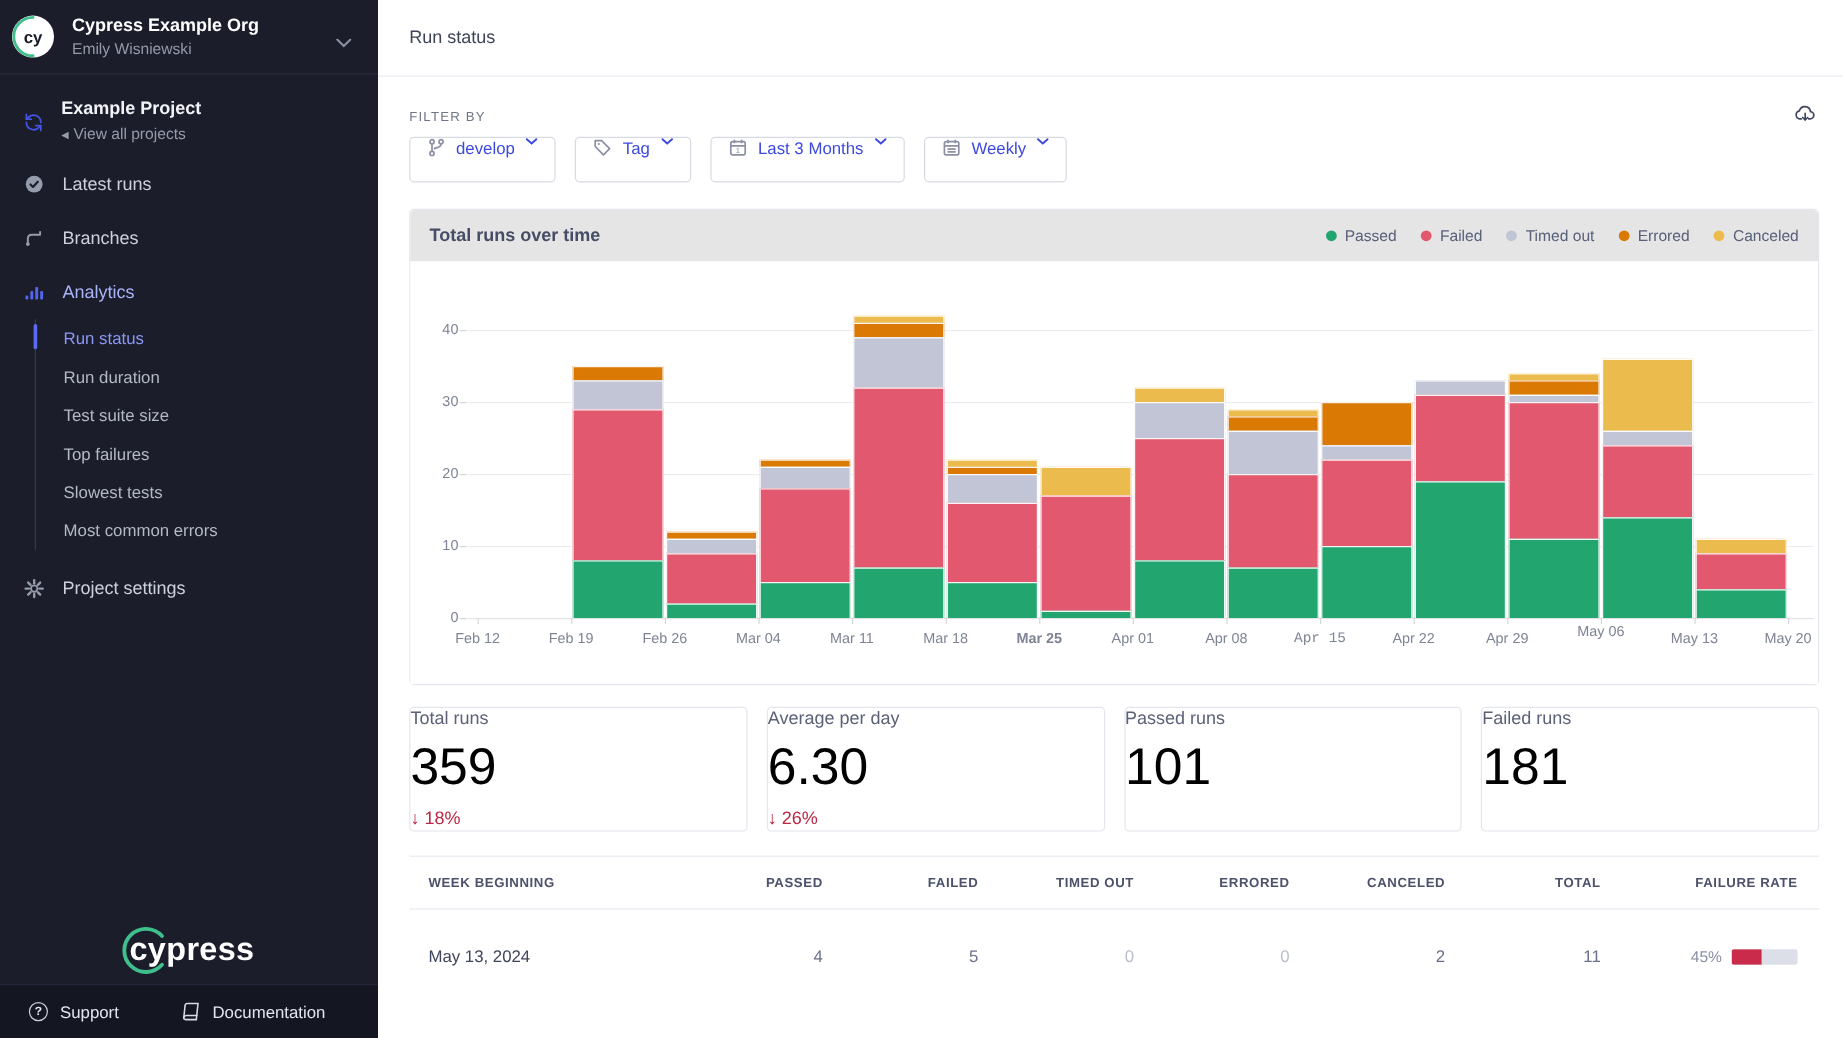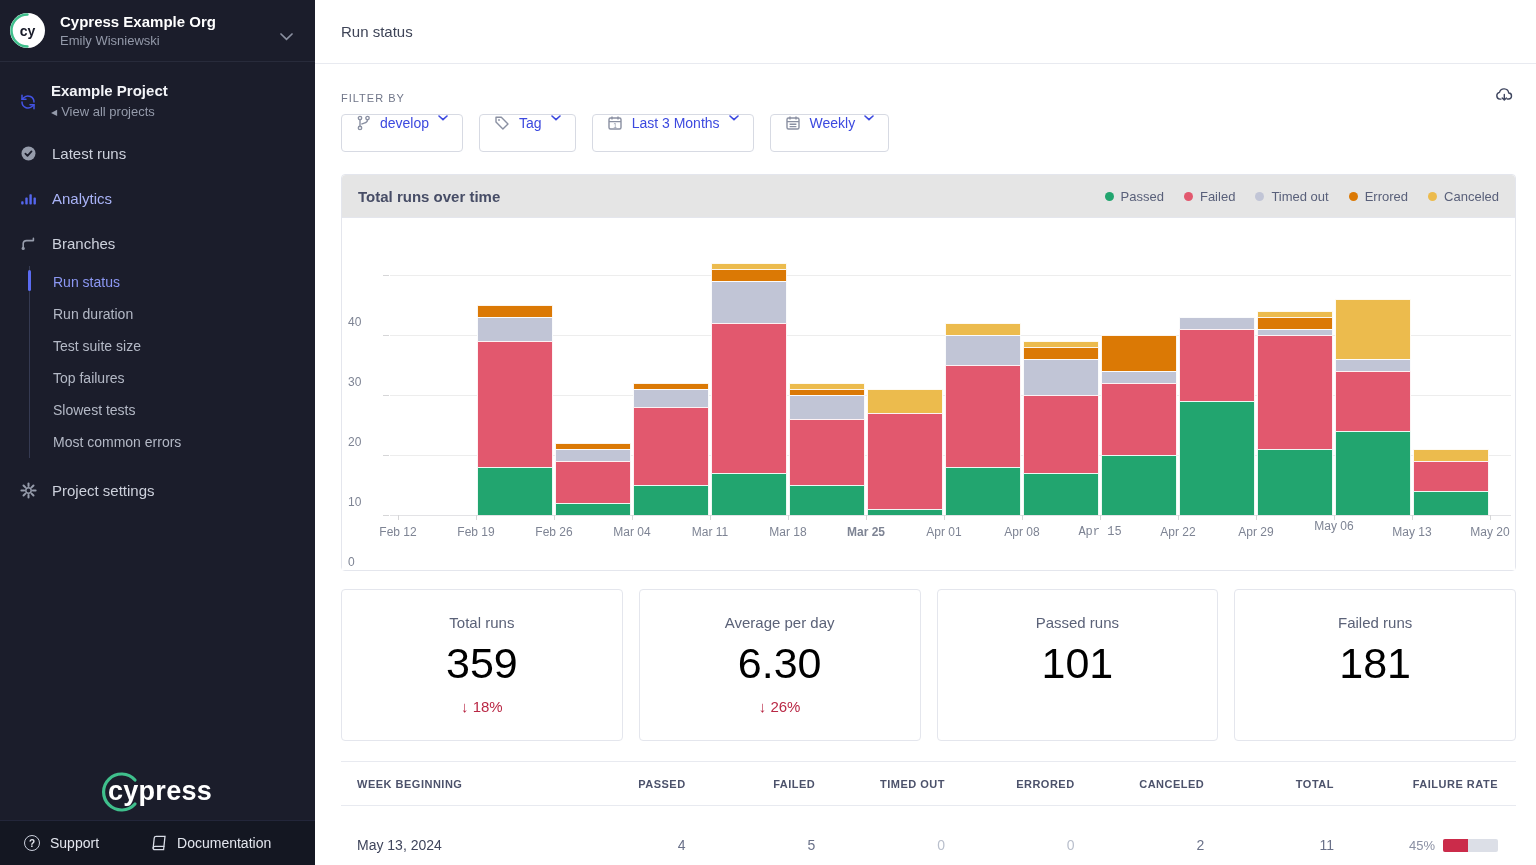--- a/index.html
+++ b/index.html
@@ -59,29 +59,29 @@
   .panel-header { height:43px; background:#e5e5e5; border-bottom:1px solid #e4e6ed; display:flex;
     align-items:center; justify-content:space-between; padding:0 16px; border-radius:4px 4px 0 0; }
   .panel-title { font-size:15px; font-weight:bold; color:#474d66; }
   .legend { display:flex; align-items:center; gap:20px; }
   .legend-item { display:flex; align-items:center; gap:7px; font-size:13px; color:#59607a; }
   .ldot { width:9px; height:9px; border-radius:50%; }
   .chart-area { position:relative; height:352px; background:#fff; }
   .gridline { position:absolute; left:48px; right:4px; height:1px; background:#ededed; }
   .baseline { position:absolute; left:48px; right:4px; height:1px; background:#e3e3e6; }
   .ytickdash { position:absolute; left:41px; width:6px; height:1px; background:#d6d6d8; }
-  .ylabel { position:absolute; left:6px; width:34px; text-align:left; font-size:12px; color:#7e8494;margin-top:48px; }
+  .ylabel { position:absolute; left:6px; width:34px; text-align:right; font-size:12px; color:#7e8494; }
   .xtick { position:absolute; width:1px; height:5px; background:#d6d6d8; }
   .xlabel { position:absolute; transform:translateX(-50%); font-size:12px; color:#7e8494; white-space:nowrap; }
   .bar { position:absolute; bottom:55px; width:76px; display:flex; flex-direction:column-reverse; }
   .seg { border:1px solid rgba(255,255,255,.92); border-bottom:none; }
 
   .stats { display:flex; gap:16px; margin-top:18px; }
-  .card { flex:1; border:1px solid #e4e6ed; border-radius:4px; height:152px; text-align:center;
-    padding-top:24px; }
+  .card { flex:1; border:1px solid #e4e6ed; border-radius:4px; height:104px; text-align:left;
+    }
   .card-label { font-size:15px; color:#5b6278; }
   .card-value { font-size:43px; font-weight:500; color:#000000; margin-top:9px; line-height:1.1; }
   .card-delta { margin-top:11px; font-size:15px; color:#b92845; }
 
   .wtable { margin-top:20px; border-top:1px solid #e8eaf0; }
   .trow { display:grid; grid-template-columns:199px repeat(6,1fr) 164px; align-items:center;
     padding:0 18px 0 16px; }
   .thead { height:44px; border-bottom:1px solid #e8eaf0; }
   .th { font-size:11px; font-weight:bold; letter-spacing:.5px; color:#4c526b; text-align:right; }
   .th:first-child { text-align:left; }
@@ -136,40 +136,40 @@
   <div class="sb-item" style="margin-top:8px">
     <span class="ic">
       <svg width="17" height="17" viewBox="0 0 17 17">
           <circle cx="8.5" cy="8.5" r="7" fill="#969cab"></circle>
       <path d="M5.4 8.7 l2.1 2.1 4-4.4" fill="none" stroke="#1b1d2b" stroke-width="1.8" stroke-linecap="round" stroke-linejoin="round"></path>
         </svg>
     </span>
     <span>Latest runs</span>
   </div>
 
+  <div class="sb-item">
+    <span class="ic">
+      <svg width="17" height="17" viewBox="0 0 17 17">
+          <circle cx="3.2" cy="13.4" r="1.6" fill="#969cab"></circle>
+      <path d="M3.2 13.2 V8.6 Q3.2 5.6 6.6 5.6 H13.4 M13.4 5.6 V3.4" fill="none" stroke="#969cab" stroke-width="1.6" stroke-linecap="round"></path>
+        </svg>
+    </span>
+    <span>Branches</span>
+  </div>
+
   <div class="sb-item analytics">
     <span class="ic">
       <svg width="17" height="17" viewBox="0 0 17 17" fill="#5566ee">
         <rect x="1.2" y="11.2" width="2.4" height="3.3" rx="0.8"></rect>
         <rect x="5.3" y="7.6" width="2.4" height="6.9" rx="0.8"></rect>
         <rect x="9.4" y="4.2" width="2.4" height="10.3" rx="0.8"></rect>
         <rect x="13.5" y="7.6" width="2.4" height="6.9" rx="0.8"></rect>
       </svg>
     </span>
     <span>Analytics</span>
-  </div>
-
-  <div class="sb-item">
-    <span class="ic">
-      <svg width="17" height="17" viewBox="0 0 17 17">
-          <circle cx="3.2" cy="13.4" r="1.6" fill="#969cab"></circle>
-      <path d="M3.2 13.2 V8.6 Q3.2 5.6 6.6 5.6 H13.4 M13.4 5.6 V3.4" fill="none" stroke="#969cab" stroke-width="1.6" stroke-linecap="round"></path>
-        </svg>
-    </span>
-    <span>Branches</span>
   </div>
 
   <div class="sb-subnav">
       <div class="sb-subitem active">Run status</div>
       <div class="sb-subitem">Run duration</div>
       <div class="sb-subitem">Test suite size</div>
       <div class="sb-subitem">Top failures</div>
       <div class="sb-subitem">Slowest tests</div>
       <div class="sb-subitem">Most common errors</div>
     </div>

